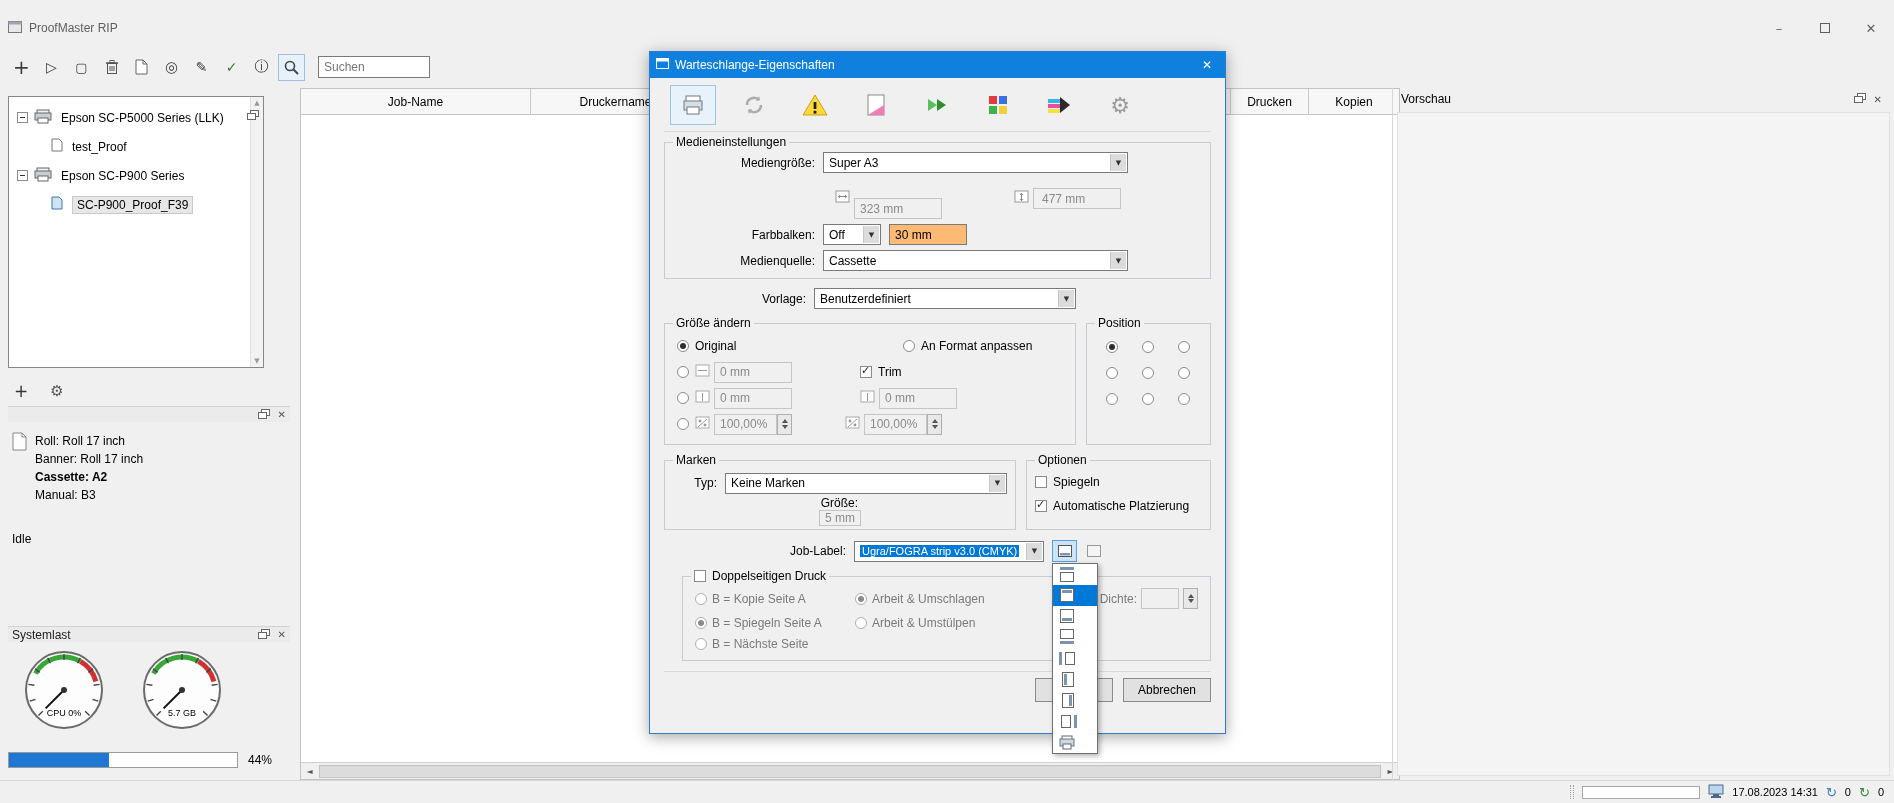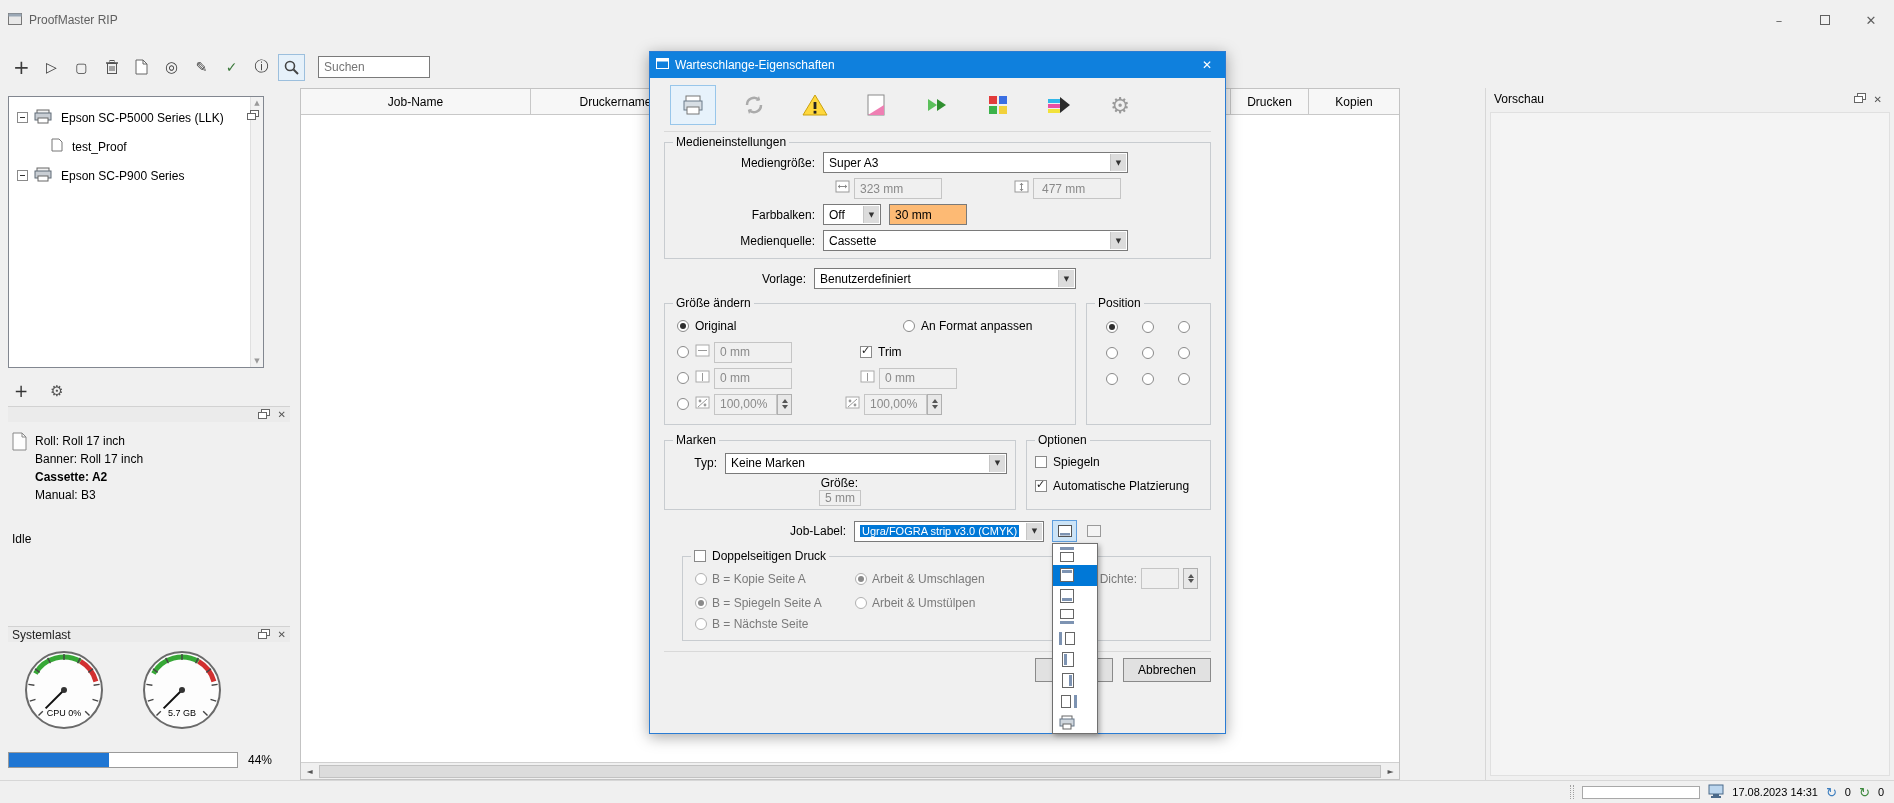--- a/index.html
+++ b/index.html
@@ -2,40 +2,40 @@
 <html><head>
 <meta charset="utf-8">
 <style>
   * { margin:0; padding:0; box-sizing:border-box; }
   html,body { width:1894px; height:803px; overflow:hidden; }
   body { font-family:"Liberation Sans", sans-serif; font-size:12px; color:#000; background:#f0f0f0; }
   .g { font-family:"DejaVu Sans", sans-serif; }
   .app { position:relative; width:1894px; height:803px; background:#f0f0f0; }
 
   
-  .titlebar { position:absolute; left:0; top:8px; right:0; height:24px; display:flex; align-items:center; background:#f0f0f0; }
+  .titlebar { position:absolute; left:0; top:16px; right:0; height:24px; display:flex; align-items:center; background:#f0f0f0; }
   .titlebar .title { color:#5f5f5f; margin-left:4px; }
   .win-controls { margin-left:auto; display:flex; height:100%; }
   .win-btn { width:46px; display:flex; align-items:center; justify-content:center; color:#5f5f5f; font-size:13px; }
   .maxbox { width:10px; height:10px; border:1px solid #5f5f5f; display:inline-block; }
 
   
   .menubar { position:absolute; left:0; top:24px; right:0; height:22px; display:flex; align-items:center; }
   .menu-item { padding:0 8px; height:100%; display:flex; align-items:center; }
 
   
   .toolbar { position:absolute; left:0; top:46px; right:0; height:42px; display:flex; align-items:center; padding-left:8px; gap:3px; }
   .tool-btn { width:27px; height:27px; display:flex; align-items:center; justify-content:center; color:#3c3c3c; }
   .tool-btn.pressed { border:1px solid #9cbfdd; background:#e6f1fa; }
   .search-box { width:112px; height:22px; border:1px solid #7a7a7a; background:#fff; margin-left:10px; padding:0 5px; font-family:"Liberation Sans",sans-serif; font-size:12px; }
 
   
   .sidebar { position:absolute; left:0; top:88px; width:300px; bottom:23px; }
   .center  { position:absolute; left:300px; top:88px; right:494px; bottom:23px; background:#fff; border:1px solid #c3c3c3; }
-  .preview { position:absolute; right:0; top:88px; width:409px; bottom:23px; border-left:1px solid #d7d7d7; }
+  .preview { position:absolute; right:0; top:88px; width:502px; bottom:23px; border-left:1px solid #d7d7d7; }
 
   
   .tree-box { position:absolute; left:8px; top:8px; width:256px; height:272px; background:#fff; border:1px solid #828790; }
   .tree-row { height:29px; display:flex; align-items:center; gap:6px; padding-left:8px; }
   .tree-row.child { padding-left:42px; }
   .expander { width:11px; height:11px; border:1px solid #8a8a8a; background:#fff; position:relative; flex:none; }
   .expander::after { content:""; position:absolute; left:2px; right:2px; top:4px; height:1px; background:#333; }
   .tree-label.selected { background:#e7e7e7; border:1px solid #c9c9c9; padding:1px 4px; }
   .tree-scroll { position:absolute; right:0; top:0; bottom:0; width:13px; background:#f2f2f2; border-left:1px solid #e0e0e0; display:flex; flex-direction:column; justify-content:space-between; align-items:center; padding:2px 0; color:#9a9a9a; font-size:7px; }
   .dock-float-topright { position:absolute; left:238px; top:12px; }
@@ -214,20 +214,28 @@
       <div class="tree-row">
         <span class="expander"></span>
         <span class="mini-ic">
           <svg width="18" height="15">
               <rect x="3" y="1" width="12" height="4" fill="#f2f2f2" stroke="#666"></rect>
               <rect x="1" y="4" width="16" height="7" fill="#c9ced4" stroke="#5f6b77"></rect>
               <rect x="4" y="9" width="10" height="5" fill="#fff" stroke="#666"></rect>
             </svg>
         </span>
         <span class="tree-label">Epson SC-P900 Series</span>
+      </div>
+      <div class="tree-row child">
+        <span class="mini-ic">
+          <svg width="12" height="14">
+              <path d="M1 1 h7 l3 3 v9 h-10 z" fill="#cfe4f7" stroke="#3f76a8"></path>
+            </svg>
+        </span>
+        <span class="tree-label selected">SC-P900_Proof_F39</span>
       </div>
       <div class="tree-scroll">
           <span class="g">▲</span>
           <span class="g">▼</span>
         </div>
       <div class="dock-float-topright">
         <svg width="12" height="10">
             <rect x="3.5" y="0.5" width="8" height="6" fill="#fff" stroke="#666"></rect>
             <rect x="0.5" y="3.5" width="8" height="6" fill="#fff" stroke="#666"></rect>
           </svg>
@@ -469,21 +477,21 @@
       </div>
       <div class="row" style="margin-bottom:5px;">
         <span class="lbl lbl150"></span>
         <span class="mini-ic" style="margin-left:12px;">
           <svg width="16" height="14">
               <rect x="1" y="1" width="13" height="11" fill="#fff" stroke="#999"></rect>
               <line x1="3" y1="6.5" x2="12" y2="6.5" stroke="#888"></line>
               <path d="M3 6.5 l2 -2 v4 z M12 6.5 l-2 -2 v4 z" fill="#888"></path>
             </svg>
         </span>
-        <div class="fld disabled" style="width:88px;">323 mm</div>
+        <div class="fld disabled" style="width:88px;margin-top:20px;">323 mm</div>
         <span class="mini-ic" style="margin-left:72px;">
           <svg width="16" height="14">
               <rect x="1" y="1" width="13" height="11" fill="#fff" stroke="#999"></rect>
               <line x1="7.5" y1="3" x2="7.5" y2="11" stroke="#888"></line>
               <path d="M7.5 3 l-2 2 h4 z M7.5 11 l-2 -2 h4 z" fill="#888"></path>
             </svg>
         </span>
         <div class="fld disabled" style="width:88px;padding-left:8px;">477 mm</div>
       </div>
       <div class="row" style="margin-bottom:5px;">

